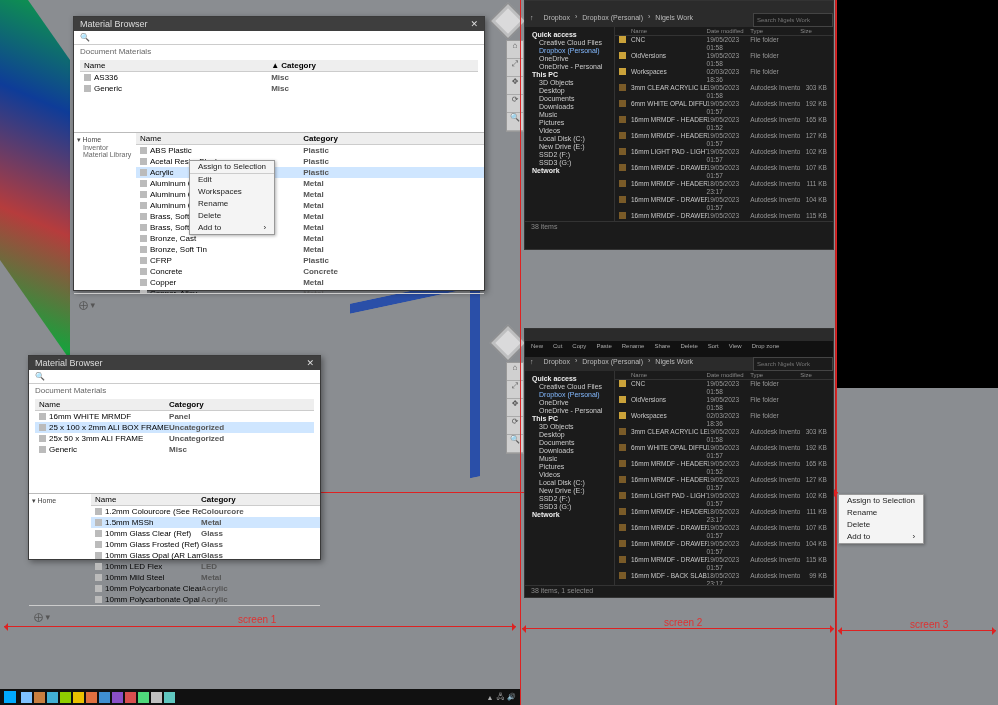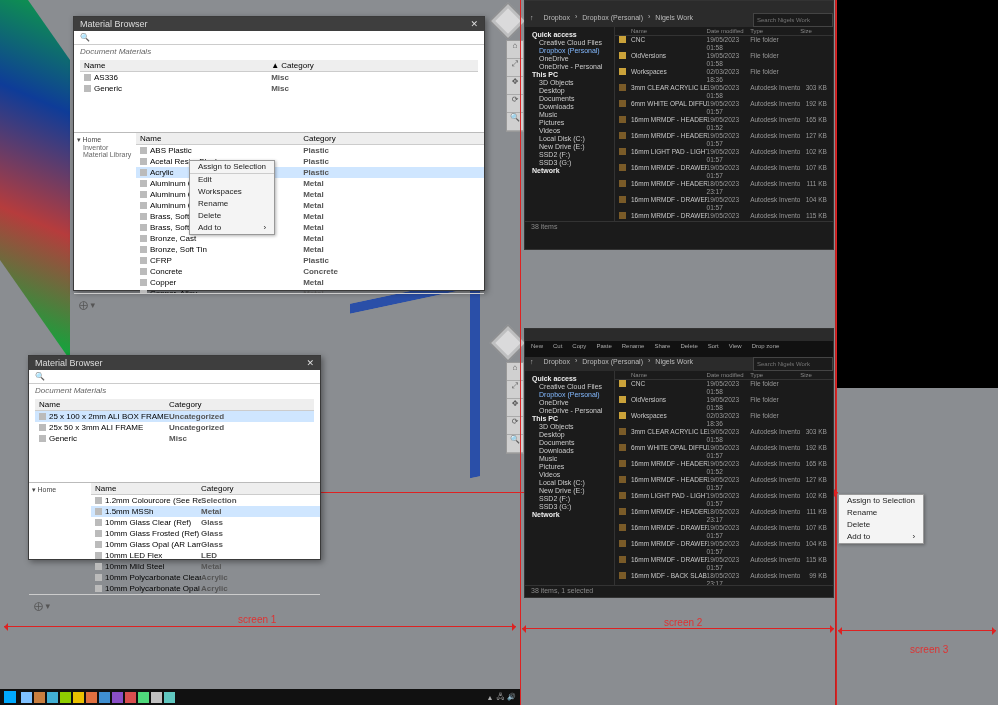--- a/index.html
+++ b/index.html
@@ -33,25 +33,25 @@
   .cube { position:absolute; width:26px; height:26px; background:#ccc; border:1px solid #888; transform:rotate(45deg); opacity:.8;}
   .cube::after{content:""; position:absolute; inset:3px; background:#eee;}
   .nav-bar { position:absolute; width:18px; background:#d0d0d0; border:1px solid #999; display:flex; flex-direction:column; }
   .nav-bar div{ height:18px; border-bottom:1px solid #aaa; font-size:8px; text-align:center; color:#555;}
 
   
   .matwin { position:absolute; background:#fff; border:1px solid #3a3a3a; box-shadow:2px 2px 6px rgba(0,0,0,.4); }
   .matwin .titlebar { background:#3e3e3e; color:#ddd; font-size:9px; padding:2px 6px; display:flex; justify-content:space-between;}
   .matwin .titlebar .x{ cursor:pointer; }
   .matwin .toolbar { display:flex; font-size:8px; color:#555; padding:2px 6px; gap:8px; border-bottom:1px solid #ccc;}
-  .matwin .section-label{ font-size:8px; color:#666; padding:2px 6px;font-style:italic;}
+  .matwin .section-label{ font-size:8px; color:#666; padding:2px 6px;}
   .matwin .doc-panel{ padding:2px 6px;}
   .matwin .tbl-head{ display:flex; font-size:8px; background:#eee; border-bottom:1px solid #ccc; padding:1px 4px;}
   .matwin .tbl-head span:first-child{ flex:0 0 48%;}
-  .matwin .tbl-head span:last-child{ flex:1;}
+  .matwin .tbl-head span:last-child{ flex:1;font-weight:bold;}
   .matwin .row{ display:flex; font-size:8px; padding:0 4px; line-height:11px;}
   .matwin .row span:first-child{ flex:0 0 48%; overflow:hidden; white-space:nowrap;}
   .matwin .row span:last-child{ flex:1; color:#555;font-weight:bold;}
   .matwin .row.sel{ background:#cfe6ff;}
   .matwin .row .sw{ display:inline-block; width:7px; height:7px; background:#bbb; margin-right:3px; vertical-align:middle;}
   .matwin .lib-panel{ border-top:1px solid #bbb; display:flex; }
   .matwin .lib-tree{ width:62px; font-size:8px; color:#444; padding:3px;}
   .matwin .lib-list{ flex:1; max-height:160px; overflow:hidden;}
   .matwin .footer{ border-top:1px solid #ccc; height:12px;}
   .matwin .footer .plus{ font-size:9px; padding:0 5px; color:#555;}
@@ -120,21 +120,21 @@
     <div>⤢</div>
     <div>✥</div>
     <div>⟳</div>
     <div>🔍</div>
 </div>
 
 <div class="ann" style="left:223px; top:102px;">Inventor 2022</div>
 <div class="ann" style="left:175px; top:441px;">Inventor 2024</div>
 <div class="ann" style="left:238px; top:614px;">screen 1</div>
 <div class="ann" style="left:664px; top:617px;">screen 2</div>
-<div class="ann" style="left:910px; top:644px;">screen 3</div>
+<div class="ann" style="left:910px; top:619px;">screen 3</div>
 
 <div class="line arrow-head-l arrow-head-r" style="left:4px; top:626px; width:512px;"></div>
 <div class="line arrow-head-l arrow-head-r" style="left:522px; top:628px; width:312px;"></div>
 <div class="line arrow-head-l arrow-head-r" style="left:838px; top:630px; width:158px;"></div>
 
 <div class="vline" style="left:520px; top:0; height:705px;"></div>
 <div class="vline" style="left:836px; top:0; height:705px;"></div>
 
 <div class="line arrow-head-r" style="left:167px; top:160px; width:18px; transform:rotate(15deg);"></div>
 <div class="line arrow-head-r" style="left:316px; top:492px; width:522px;"></div>
@@ -256,20 +256,24 @@
   <div class="toolbar">
       <span>🔍</span>
     </div>
   <div class="section-label">Document Materials</div>
   <div class="doc-panel">
     <div class="tbl-head">
       <span>Name</span>
       <span>Category</span>
     </div>
     <div id="mb2024-doc">
+        <div class="row">
+          <span><span class="sw"></span>16mm WHITE MRMDF</span>
+          <span>Panel</span>
+        </div>
         <div class="row sel">
           <span><span class="sw"></span>25 x 100 x 2mm ALI BOX FRAME</span>
           <span>Uncategorized</span>
         </div>
         <div class="row">
           <span><span class="sw"></span>25x 50 x 3mm ALI FRAME</span>
           <span>Uncategorized</span>
         </div>
         <div class="row">
           <span><span class="sw"></span>Generic</span>
@@ -283,21 +287,21 @@
       <div style="font-size:7px;">▾ <span>Home</span></div>
     </div>
     <div class="lib-list">
       <div class="tbl-head">
         <span>Name</span>
         <span>Category</span>
       </div>
       <div id="mb2024-lib">
           <div class="row">
             <span><span class="sw"></span>1.2mm Colourcore (See Ref)</span>
-            <span>Selection</span>
+            <span>Colourcore</span>
           </div>
           <div class="row sel">
             <span><span class="sw"></span>1.5mm MSSh</span>
             <span>Metal</span>
           </div>
           <div class="row">
             <span><span class="sw"></span>10mm Glass Clear (Ref)</span>
             <span>Glass</span>
           </div>
           <div class="row">

